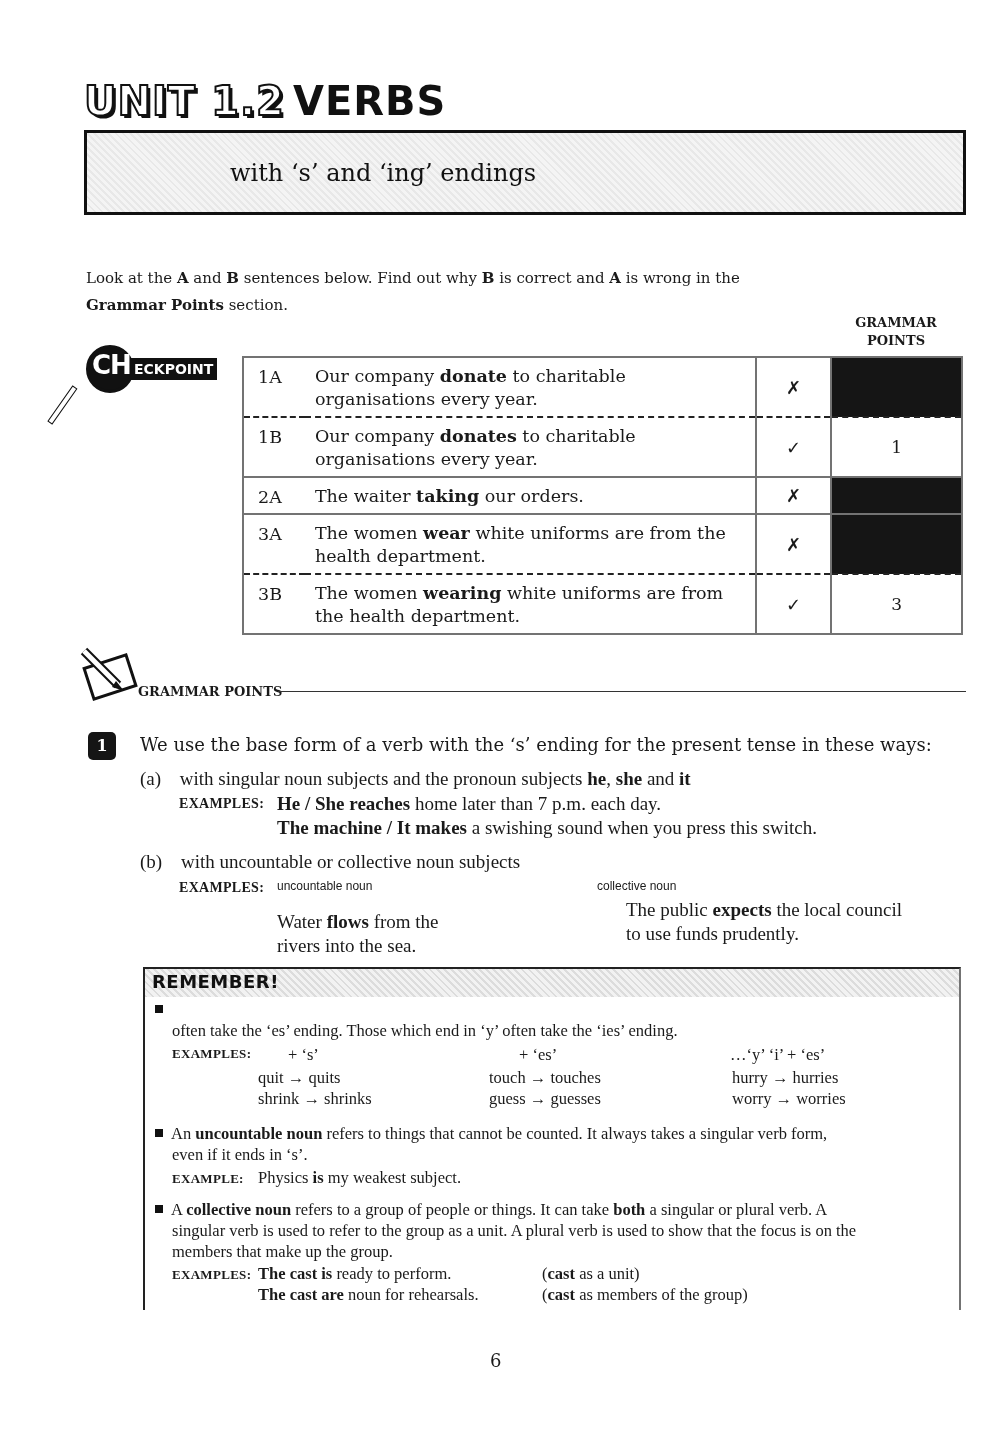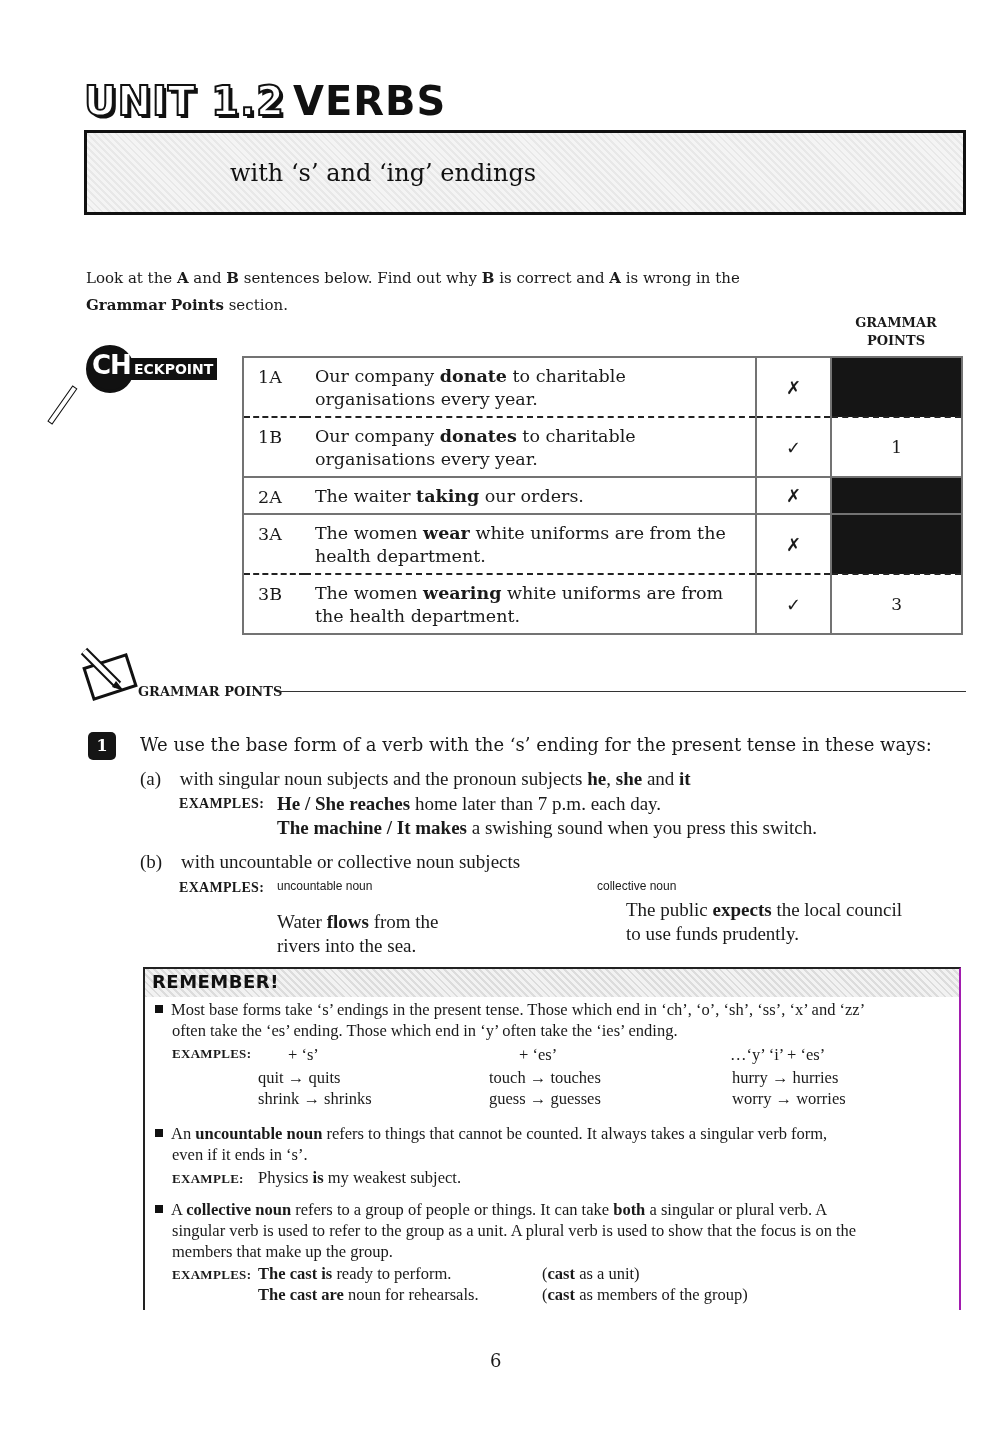--- a/index.html
+++ b/index.html
@@ -43,21 +43,21 @@
   .gp-label { left: 138px; top: 684px; font-size: 13px; font-weight: bold; }
   .gp-line { left: 278px; top: 691px; width: 688px; height: 1px; background: #333; }
 
   .num-badge { left: 88px; top: 732px; width: 28px; height: 28px; background: #151515; color: #fff; border-radius: 5px; text-align: center; font-weight: bold; font-size: 16px; line-height: 28px; }
   .p1 { left: 140px; top: 733px; font-size: 18px; line-height: 24px; }
   .sub { font-family: "Liberation Serif", serif; font-size: 19px; line-height: 24px; }
   .lbl { font-family: "Liberation Serif", serif; font-size: 14px; font-weight: bold; letter-spacing: 0.3px; }
   .small { font-family: "Liberation Sans", sans-serif; font-size: 12px; }
 
   
-  .rem-box { left: 143px; top: 967px; width: 818px; height: 343px; border-left: 2px solid #222; border-right: 2px solid #a21caf; border-top: 2px solid #222; }
+  .rem-box { left: 143px; top: 967px; width: 818px; height: 343px; border-left: 2px solid #222; border-right: 2px solid #737373; border-top: 2px solid #222; }
   .rem-head { position: absolute; left: 0; top: 0; width: 100%; height: 28px; background: repeating-linear-gradient(45deg, #dcdcdc 0 2px, #f2f2f2 2px 5px); }
   .rem-title { position: absolute; left: 7px; top: 2px; font-family: "DejaVu Sans", sans-serif; font-weight: bold; font-size: 18px; color: #111; letter-spacing: 0.5px; }
   .rem { font-family: "Liberation Serif", serif; font-size: 16.5px; line-height: 21px; }
   .bullet { display: inline-block; width: 8px; height: 8px; background: #111; margin-right: 8px; vertical-align: 2px; }
   .page-num { left: 490px; top: 1350px; font-size: 18px; }
 </style>
 </head>
 <body>
 
 <div class="abs unit-title">
@@ -153,21 +153,21 @@
 <div class="abs sub" style="left:626px; top:898px;">
   <span>The public </span><b>expects</b><span> the local council</span><br><span>to use funds prudently.</span>
 </div>
 
 <div class="abs rem-box">
   <div class="rem-head">
     <span class="rem-title">REMEMBER!</span>
   </div>
 
   <div class="abs rem" style="left:10px; top:30px; width:800px;">
-    <span class="bullet"></span><span>Most base forms take ‘s’ endings in the present tense. Those which end in ‘ch’, ‘o’, ‘sh’, ‘ss’, ‘x’ and ‘zz’</span><br>
+    <span class="bullet"></span><br>
     <span style="padding-left:17px;">often take the ‘es’ ending. Those which end in ‘y’ often take the ‘ies’ ending.</span>
   </div>
   <div class="abs lbl" style="left:27px; top:77px; font-size:13px;">EXAMPLES:</div>
   <div id="rem-cols">
       <div class="abs rem" style="left: 143px; top: 75px;">+ ‘s’</div>
       <div class="abs rem" style="left: 113px; top: 98px;"><span>quit</span> <span>→</span> <span>quits</span></div>
       <div class="abs rem" style="left: 113px; top: 119px;"><span>shrink</span> <span>→</span> <span>shrinks</span></div>
       <div class="abs rem" style="left: 374px; top: 75px;">+ ‘es’</div>
       <div class="abs rem" style="left: 344px; top: 98px;"><span>touch</span> <span>→</span> <span>touches</span></div>
       <div class="abs rem" style="left: 344px; top: 119px;"><span>guess</span> <span>→</span> <span>guesses</span></div>

